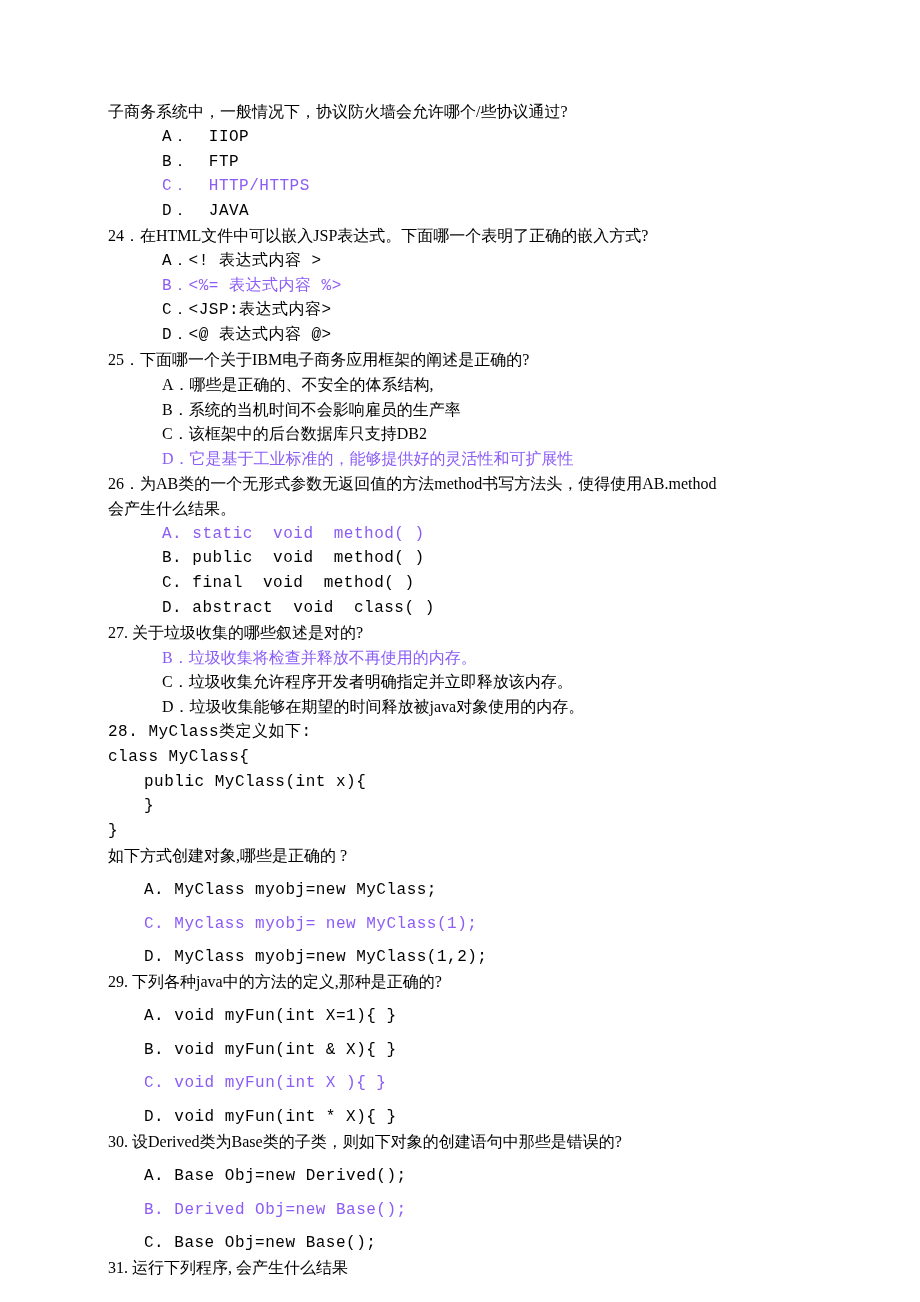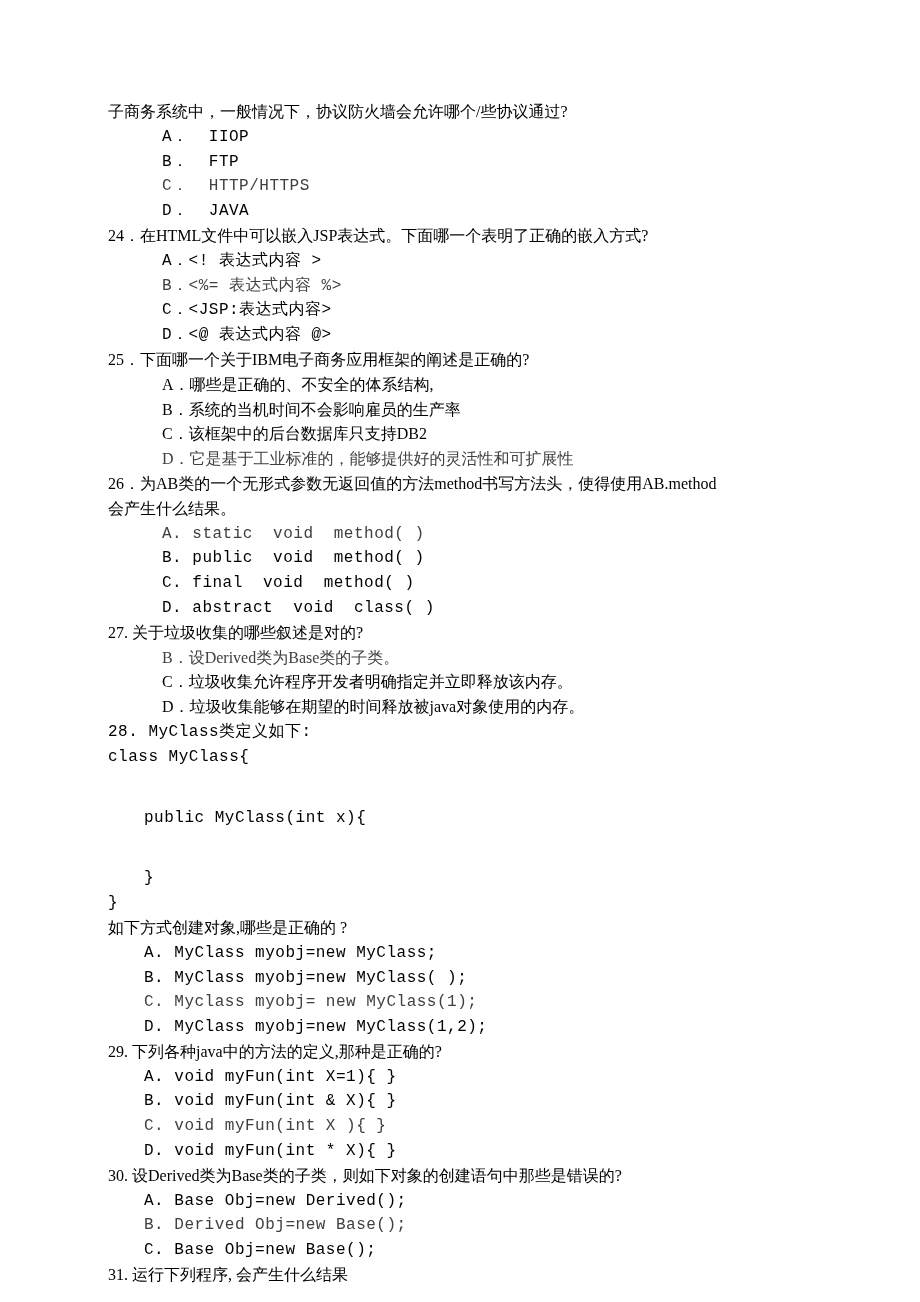--- a/index.html
+++ b/index.html
@@ -24,28 +24,28 @@
   .qline {
     white-space: pre-wrap;
   }
   .opt {
     padding-left: 54px;
     white-space: pre-wrap;
   }
   .opt2 {
     padding-left: 36px;
     white-space: pre-wrap;
+    margin-top: 9px;
   }
   .red {
-    color: #404040;
+    color: #8b5cf6;
   }
   .code-indent {
     padding-left: 36px;
     white-space: pre-wrap;
-    margin-top: 36px;
   }
 </style>
 </head>
 <body>
 
 <div class="page">
 
   <div class="qline">子商务系统中，一般情况下，协议防火墙会允许哪个/些协议通过?</div>
   <div class="opt mono">A．  IIOP</div>
   <div class="opt mono">B．  FTP</div>
@@ -65,32 +65,31 @@
   <div class="opt red">D．它是基于工业标准的，能够提供好的灵活性和可扩展性</div>
 
   <div class="qline">26．为AB类的一个无形式参数无返回值的方法method书写方法头，使得使用AB.method</div>
   <div class="qline">会产生什么结果。</div>
   <div class="opt mono red">A. static  void  method( )</div>
   <div class="opt mono">B. public  void  method( )</div>
   <div class="opt mono">C. final  void  method( )</div>
   <div class="opt mono">D. abstract  void  class( )</div>
 
   <div class="qline">27. 关于垃圾收集的哪些叙述是对的?</div>
-  <div class="opt red">B．设Derived类为Base类的子类。</div>
+  <div class="opt red">B．垃圾收集将检查并释放不再使用的内存。</div>
   <div class="opt">C．垃圾收集允许程序开发者明确指定并立即释放该内存。</div>
   <div class="opt">D．垃圾收集能够在期望的时间释放被java对象使用的内存。</div>
 
   <div class="qline mono">28. MyClass类定义如下:</div>
   <div class="qline mono">class MyClass{</div>
   <div class="code-indent mono">public MyClass(int x){</div>
   <div class="code-indent mono">}</div>
   <div class="qline mono">}</div>
   <div class="qline">如下方式创建对象,哪些是正确的 ?</div>
   <div class="opt2 mono">A. MyClass myobj=new MyClass;</div>
-  <div class="opt2 mono">B. MyClass myobj=new MyClass( );</div>
   <div class="opt2 mono red">C. Myclass myobj= new MyClass(1);</div>
   <div class="opt2 mono">D. MyClass myobj=new MyClass(1,2);</div>
 
   <div class="qline">29. 下列各种java中的方法的定义,那种是正确的?</div>
   <div class="opt2 mono">A. void myFun(int X=1){ }</div>
   <div class="opt2 mono">B. void myFun(int &amp; X){ }</div>
   <div class="opt2 mono red">C. void myFun(int X ){ }</div>
   <div class="opt2 mono">D. void myFun(int * X){ }</div>
 
   <div class="qline">30. 设Derived类为Base类的子类，则如下对象的创建语句中那些是错误的?</div>

